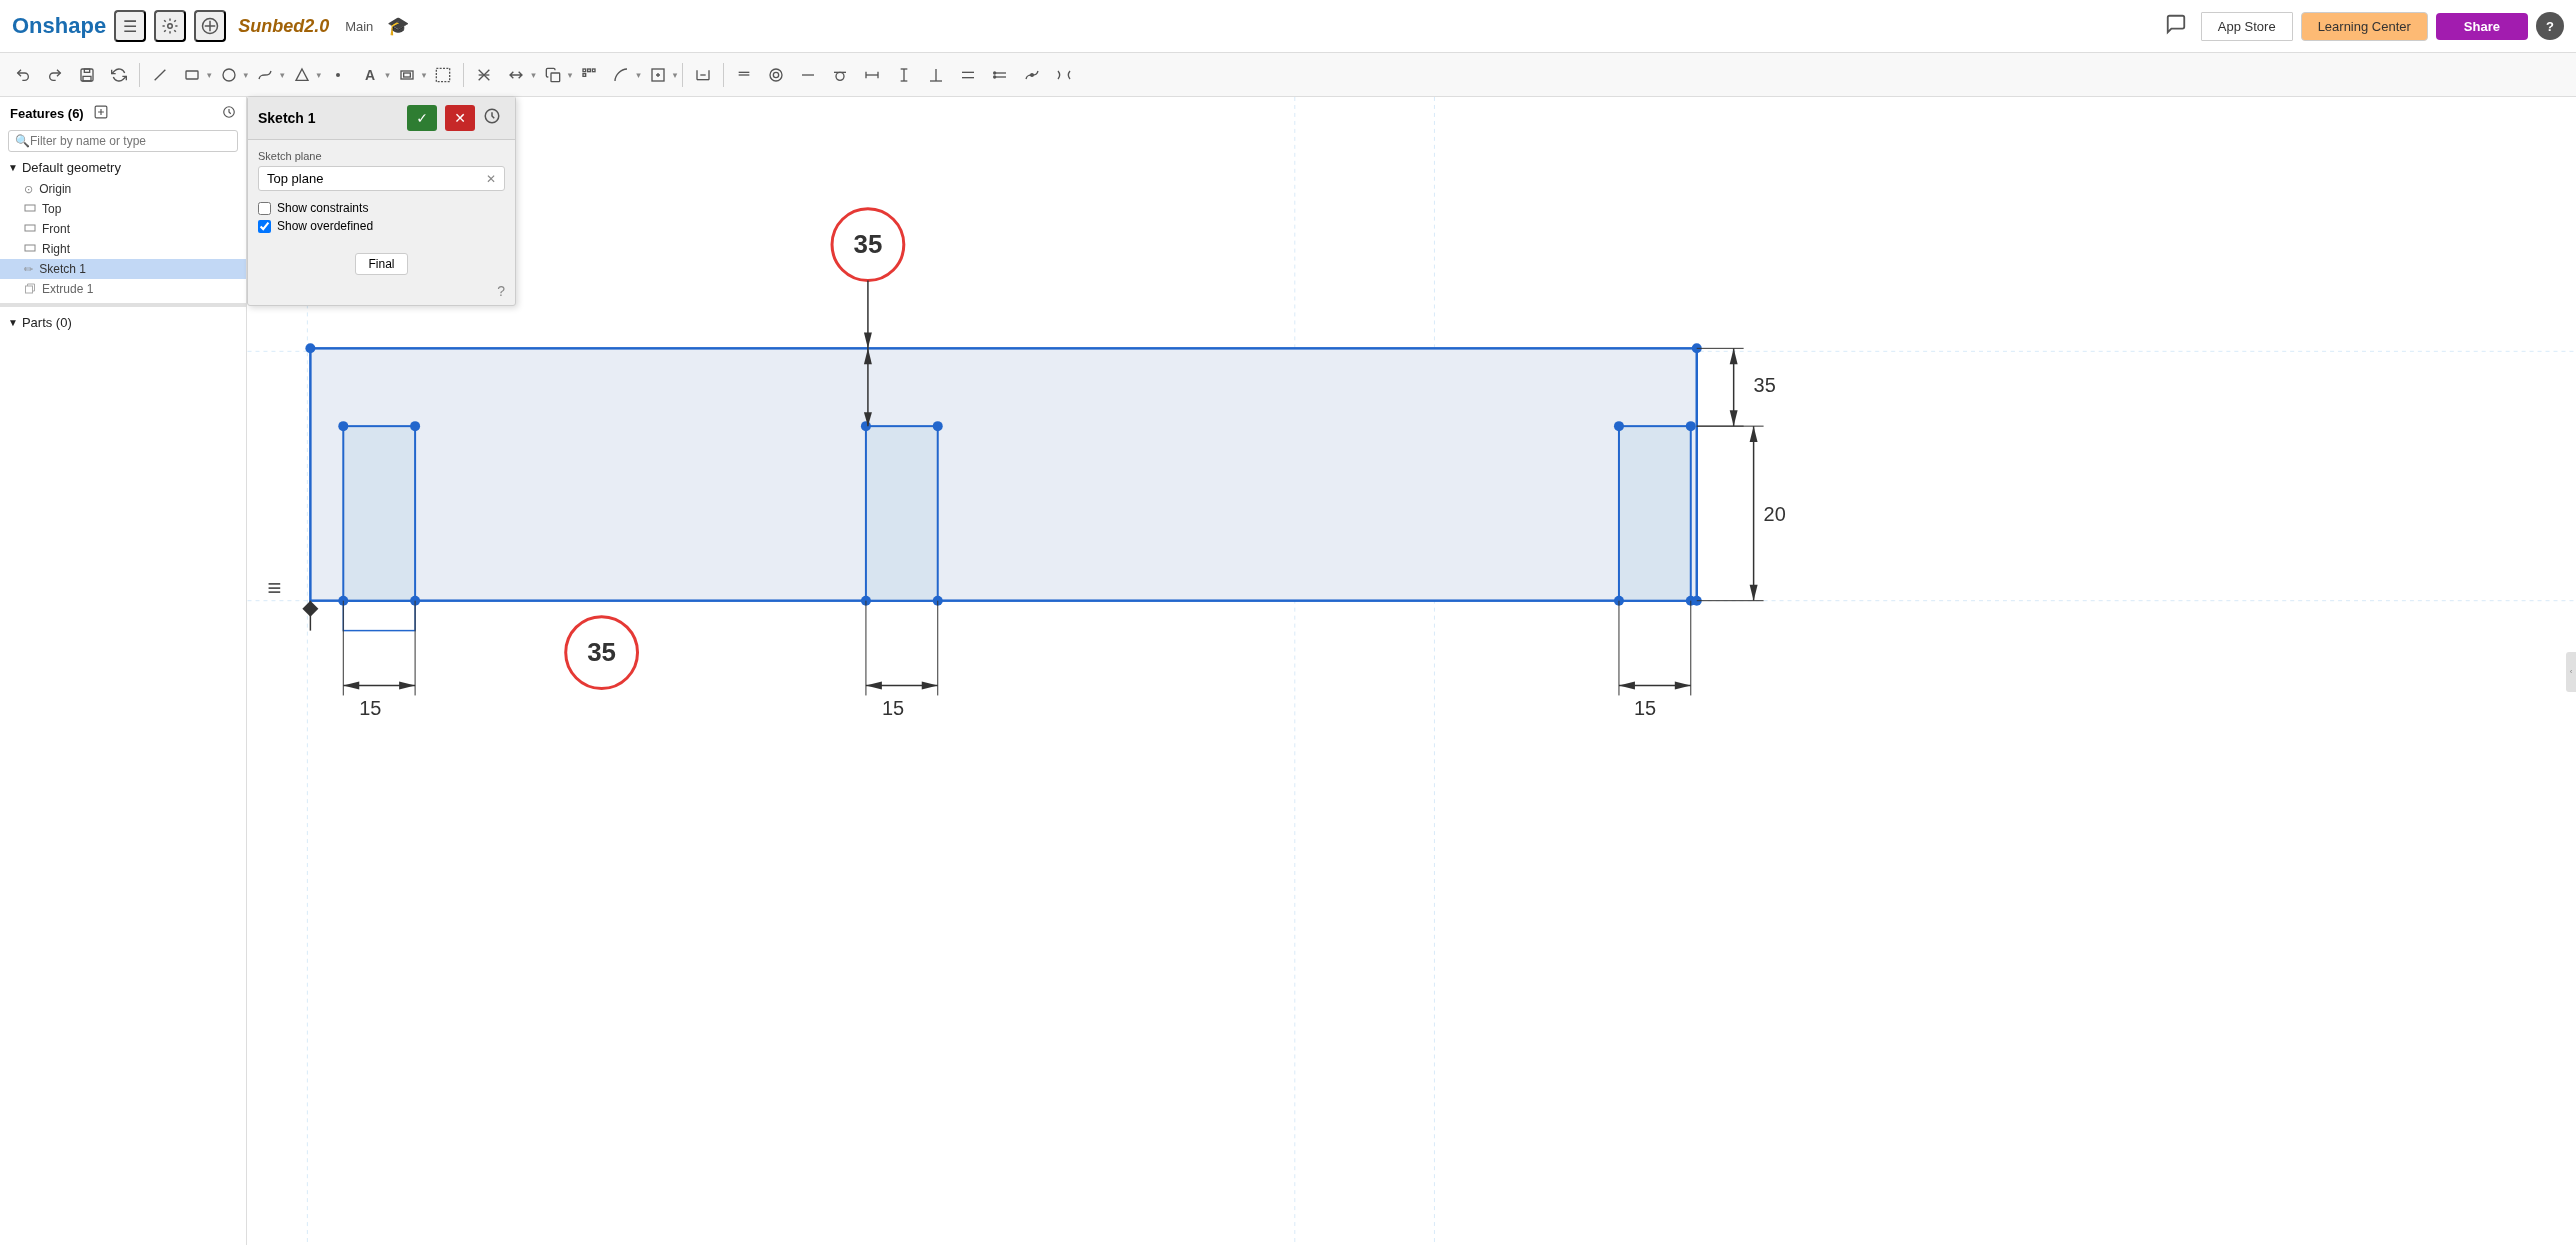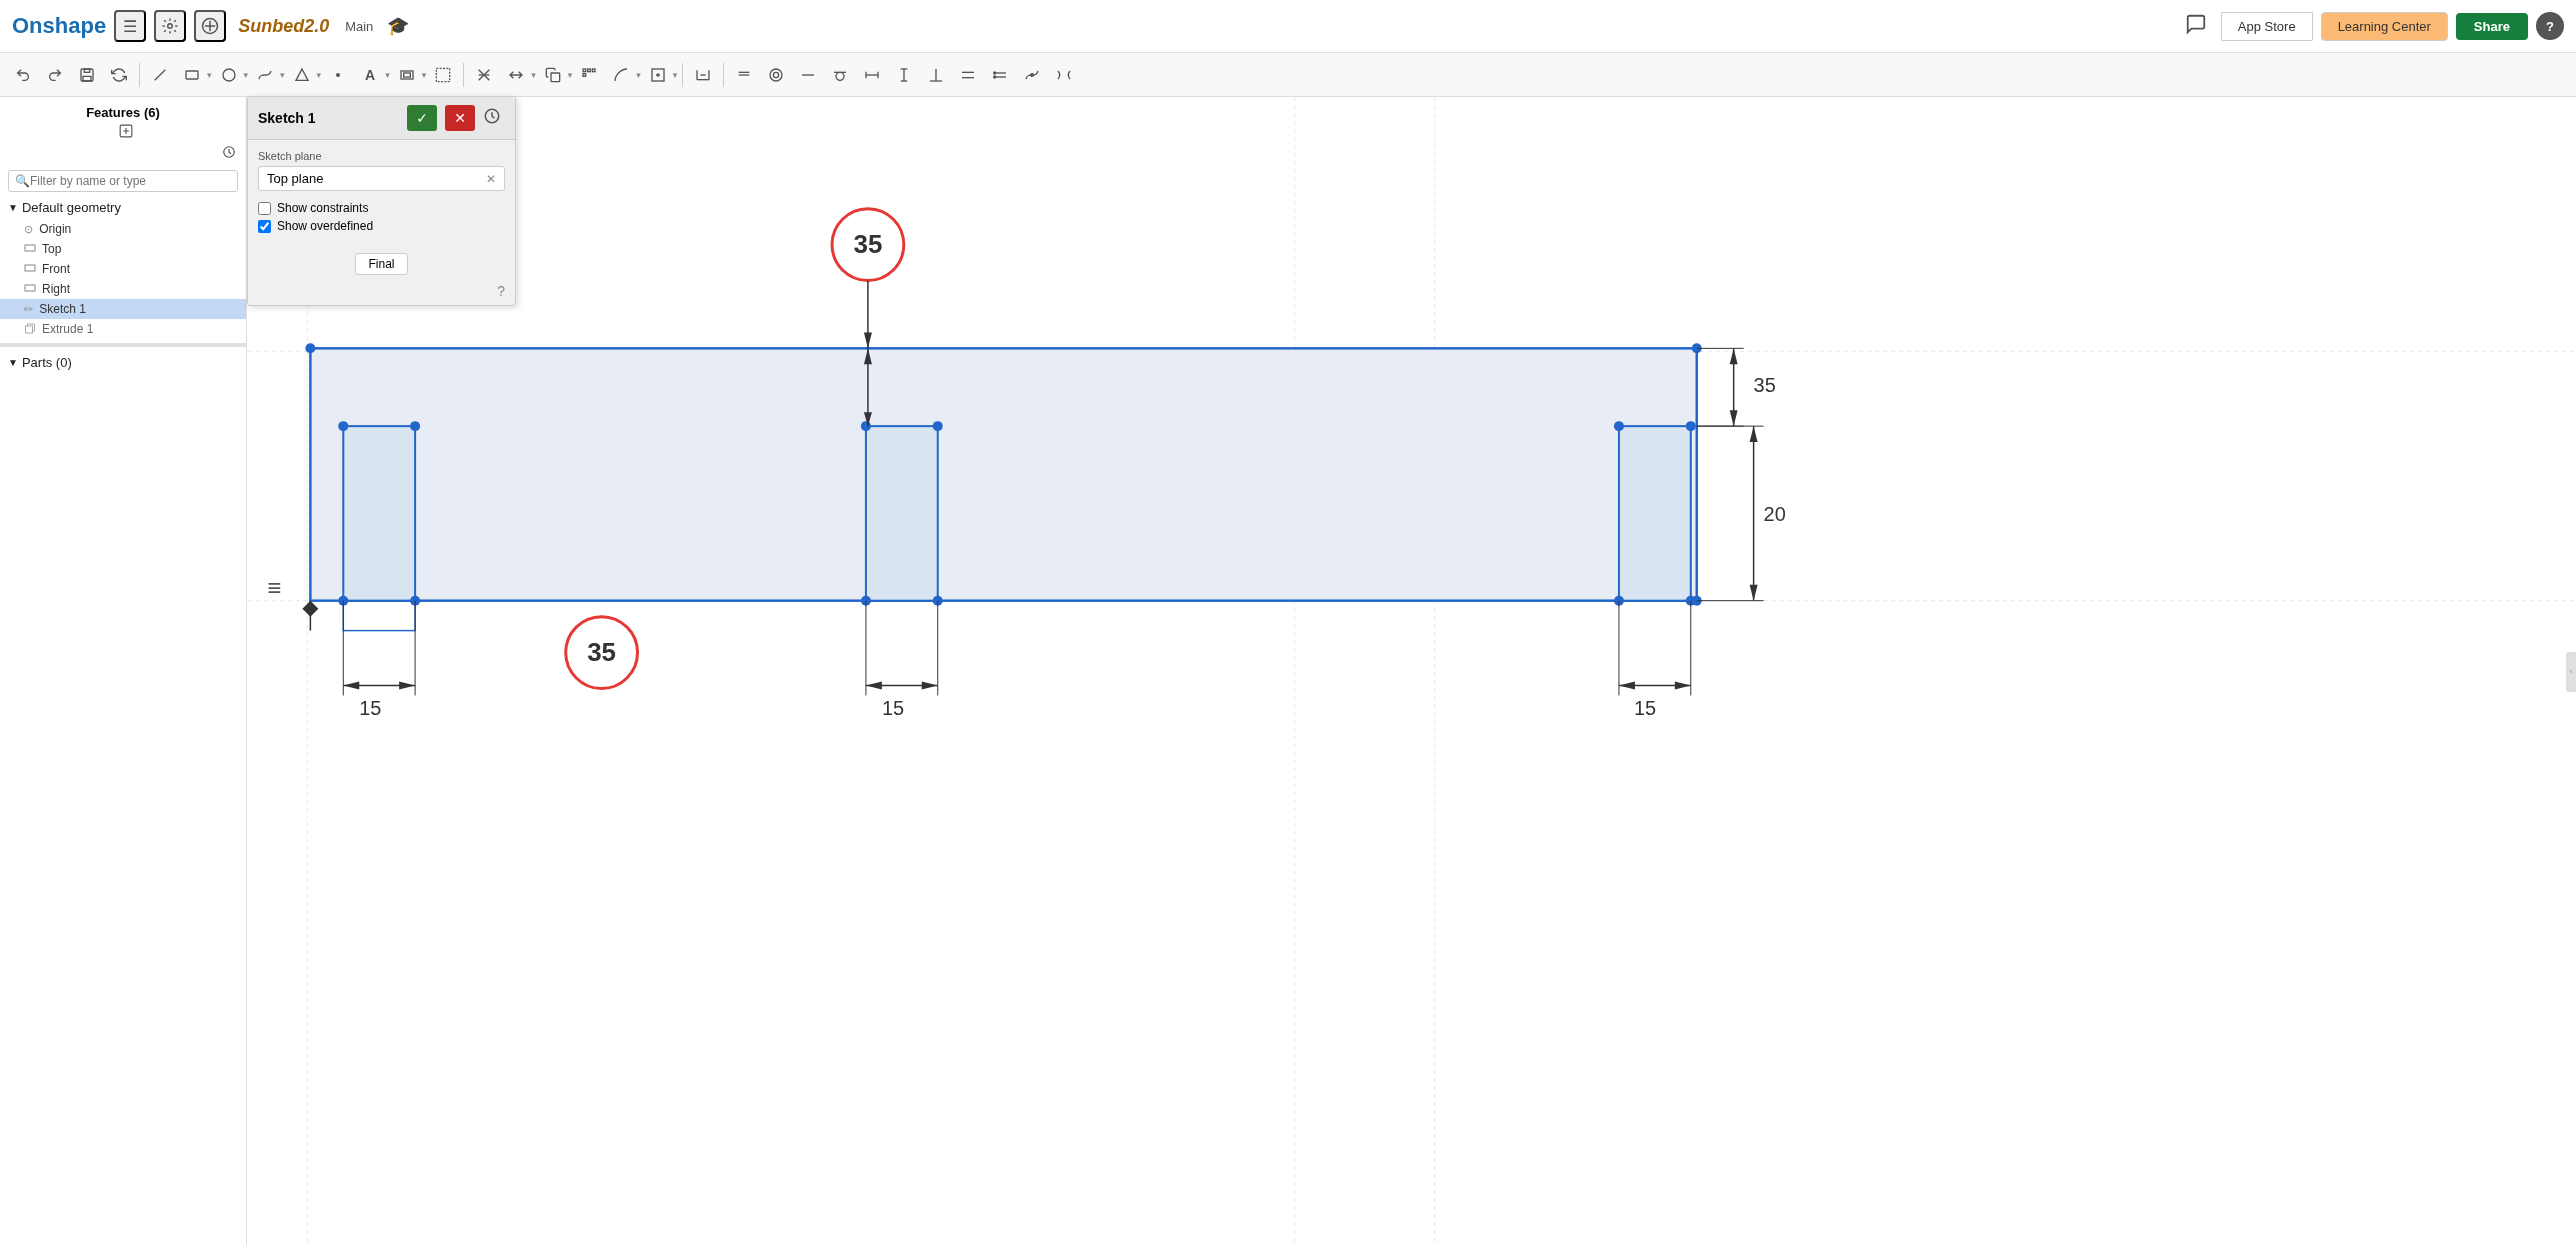--- a/index.html
+++ b/index.html
@@ -23,21 +23,21 @@
     #comment-icon { font-size: 20px; color: #555; cursor: pointer; margin-right: 6px; }
     #app-store-btn {
       border: 1px solid #ccc; background: #fff; padding: 6px 16px;
       border-radius: 1px; cursor: pointer; font-size: 13px; color: #333;
     }
     #learning-center-btn {
       border: 1px solid #ccc; background: #fdba74; padding: 6px 16px;
       border-radius: 4px; cursor: pointer; font-size: 13px; color: #333;
     }
     #share-btn {
-      background: #15803d; color: #fff; border: none; padding: 6px 18px;
+      background: #a21caf; color: #fff; border: none; padding: 6px 28px;
       border-radius: 4px; cursor: pointer; font-size: 13px; font-weight: 600;
     }
     #help-btn {
       width: 28px; height: 28px; border-radius: 50%; background: #555;
       color: #fff; border: none; cursor: pointer; font-size: 13px; font-weight: bold;
     }
 
     
     #toolbar {
       display: flex; align-items: center; height: 44px;
@@ -56,21 +56,21 @@
     #main { display: flex; height: calc(1245px - 52px - 44px); }
 
     
     #sidebar {
       width: 247px; min-width: 247px; background: #fff;
       border-right: 1px solid #ddd; display: flex; flex-direction: column;
       overflow: hidden;
     }
     #features-header {
       display: flex; align-items: center; padding: 8px 10px 4px 10px;
-      font-weight: 600; font-size: 13px; gap: 4px; flex-direction: column;
+      font-weight: 600; font-size: 13px; gap: 4px;
     }
     .fh-icon { font-size: 12px; color: #666; cursor: pointer; margin-left: auto; }
     #search-box {
       display: flex; align-items: center; margin: 4px 8px;
       border: 1px solid #ccc; border-radius: 3px; padding: 3px 6px; background: #fff;
     }
     #search-box input {
       border: none; outline: none; font-size: 12px; flex: 1; color: #888;
     }
     .search-icon { font-size: 12px; color: #999; }

